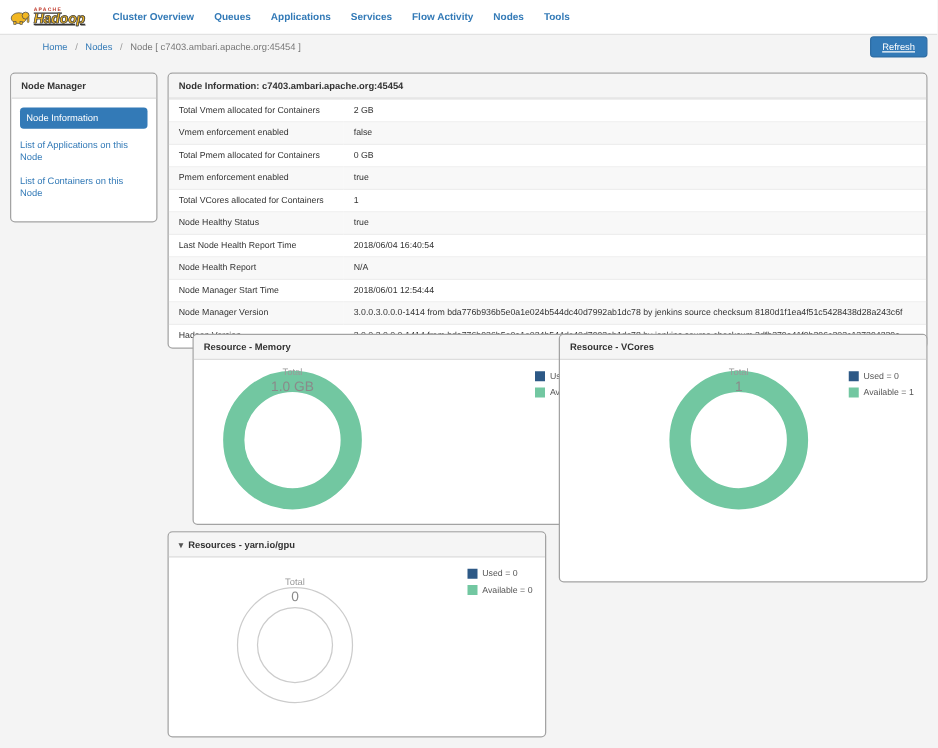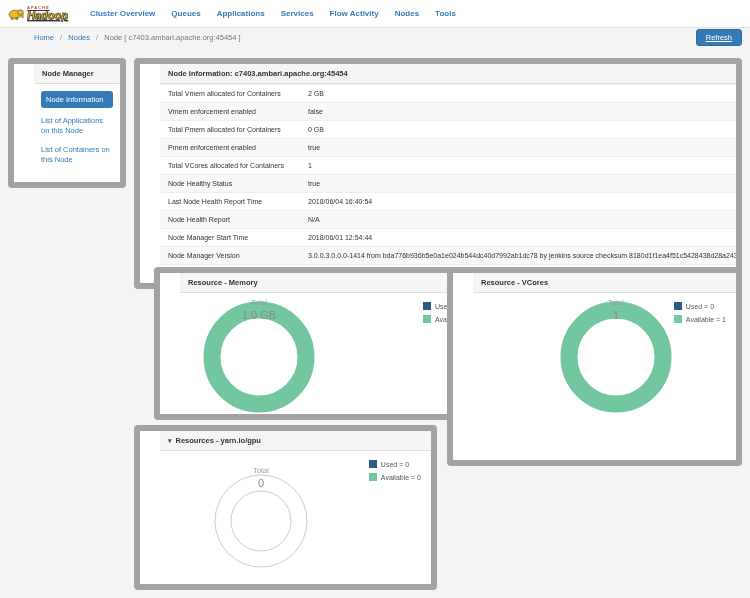--- a/index.html
+++ b/index.html
@@ -42,21 +42,21 @@
     position: absolute; top: -4px; right: 0;
     background: #337ab7; color: #fff; border: 1px solid #2e6da4;
     border-radius: 3px; font-size: 7.5px; padding: 3px 9px; cursor: pointer;
     font-family: "Liberation Sans", sans-serif;
     text-decoration: underline;
   }
 
   
   .panel {
     position: absolute; background: #fff;
-    border: 6px solid #a3a3a3; border-radius: 4px; overflow: hidden; padding-left: 20px;
+    border: 1px solid #a3a3a3; border-radius: 4px; overflow: hidden;
   }
   .panel-heading {
     background: #f5f5f5; border-bottom: 1px solid #ddd;
     padding: 5px 8px; font-size: 7.5px; font-weight: bold; color: #333;
   }
 
   
   .sidebar { left: 8px; top: 58px; width: 118px; }
   .sidebar-body { padding: 7px; }
   .sidebar-item-active {

